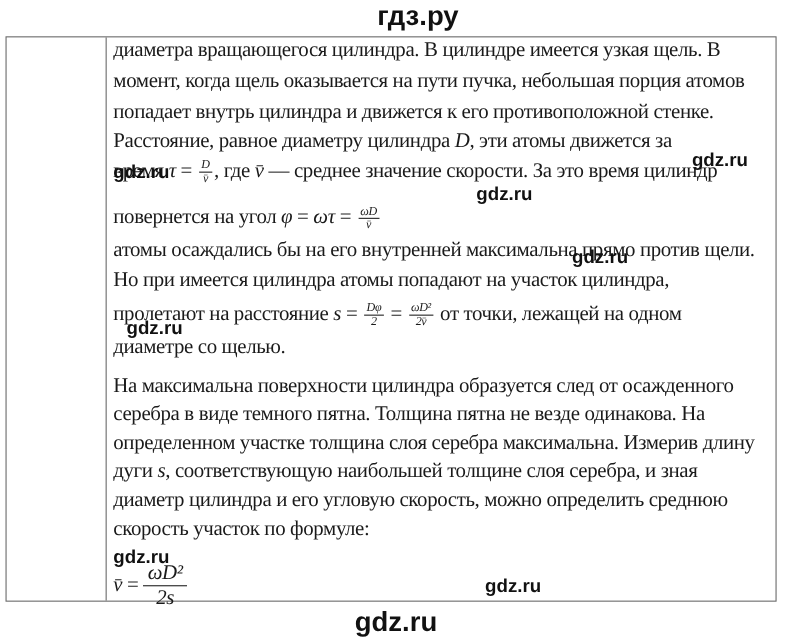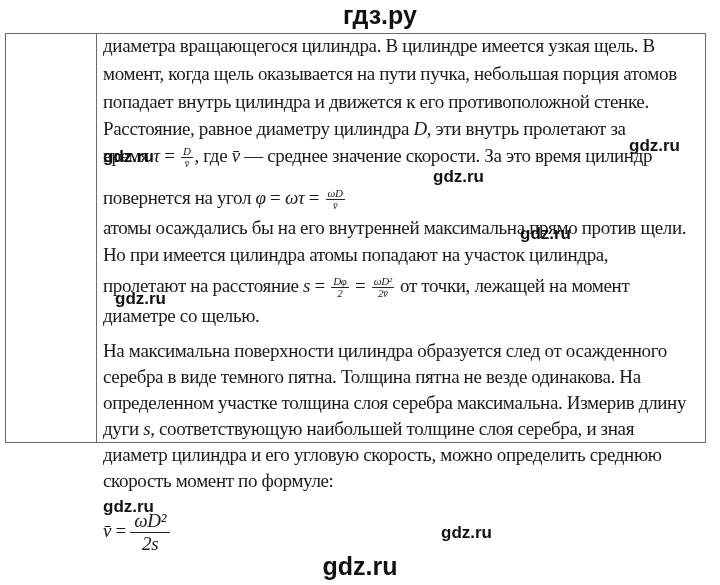--- a/index.html
+++ b/index.html
@@ -4,21 +4,21 @@
 <style>
   html, body { margin: 0; padding: 0; background: #ffffff; }
   body { width: 720px; height: 585px; position: relative; overflow: hidden;
          font-family: "Liberation Serif", serif; color: #1a1a1a; }
   .site-title { position: absolute; top: 0; left: 0; width: 720px; text-align: center;
                 font-family: "Liberation Sans", sans-serif; font-weight: bold; font-size: 25px;
                 line-height: 30px; color: #111; margin-left: 20px; }
   .site-footer { position: absolute; top: 548px; left: 0; width: 720px; text-align: center;
                  font-family: "Liberation Sans", sans-serif; font-weight: bold; font-size: 25px;
                  line-height: 36px; color: #111; }
-  .table { position: absolute; left: 5px; top: 33px; width: 701px; height: 410px;
+  .table { position: absolute; left: 5px; top: 33px; width: 701px; height: 514px;
            border: 1.5px solid #6a6a6a; box-sizing: border-box; text-decoration: underline; }
   .col-left { position: absolute; left: 0; top: 0; width: 91px; height: 100%;
               border-right: 1.5px solid #6a6a6a; box-sizing: border-box; }
   .col-right { position: absolute; left: 97px; top: 0; right: 6px; }
   .p { position: absolute; left: 0; font-size: 19px; line-height: 24px; white-space: nowrap;
        letter-spacing: -0.35px; }
   .i { font-style: italic; }
   .frac { display: inline-block; vertical-align: middle; text-align: center; font-size: 11px;
           line-height: 11px; margin: 0 2px; font-style: italic; }
   .frac .num { display: block; border-bottom: 1px solid #222; padding: 0 2px; }
@@ -35,39 +35,39 @@
 
 <div class="site-title">гдз.ру</div>
 
 <div class="table">
   <div class="col-left"></div>
   <div class="col-right">
 
     <div class="p" style="top:0px">диаметра вращающегося цилиндра. В цилиндре имеется узкая щель. В</div>
     <div class="p" style="top:28px">момент, когда щель оказывается на пути пучка, небольшая порция атомов</div>
     <div class="p" style="top:56px">попадает внутрь цилиндра и движется к его противоположной стенке.</div>
-    <div class="p" style="top:83px"><span>Расстояние, равное диаметру цилиндра </span><span class="i">D</span><span>, эти внутрь пролетают за</span></div>
+    <div class="p" style="top:83px"><span>Расстояние, равное диаметру цилиндра </span><span class="i">D</span><span>, эти атомы движется за</span></div>
 
     <div class="p" style="top:110px"><span>время </span><span class="i">τ</span><span> = </span><span class="frac"><span class="num">D</span><span class="den">v̄</span></span><span>, где </span><span class="i">v̄</span><span> — среднее значение скорости. За это время цилиндр</span></div>
 
     <div class="p" style="top:152px"><span>повернется на угол </span><span class="i">φ</span><span> = </span><span class="i">ωτ</span><span> = </span><span class="frac"><span class="num">ωD</span><span class="den">v̄</span></span></div>
 
     <div class="p" style="top:182px">атомы осаждались бы на его внутренней максимальна прямо против щели.</div>
     <div class="p" style="top:209px">Но при имеется цилиндра атомы попадают на участок цилиндра,</div>
 
-    <div class="p" style="top:240px"><span>пролетают на расстояние </span><span class="i">s</span><span> = </span><span class="frac"><span class="num">Dφ</span><span class="den">2</span></span><span> = </span><span class="frac"><span class="num">ωD²</span><span class="den">2v̄</span></span><span> от точки, лежащей на момент</span></div>
+    <div class="p" style="top:240px"><span>пролетают на расстояние </span><span class="i">s</span><span> = </span><span class="frac"><span class="num">Dφ</span><span class="den">2</span></span><span> = </span><span class="frac"><span class="num">ωD²</span><span class="den">2v̄</span></span><span> от точки, лежащей на одном</span></div>
 
     <div class="p" style="top:270px">диаметре со щелью.</div>
 
     <div class="p" style="top:305px">На максимальна поверхности цилиндра образуется след от осажденного</div>
     <div class="p" style="top:331px">серебра в виде темного пятна. Толщина пятна не везде одинакова. На</div>
     <div class="p" style="top:357px">определенном участке толщина слоя серебра максимальна. Измерив длину</div>
     <div class="p" style="top:383px"><span>дуги </span><span class="i">s</span><span>, соответствующую наибольшей толщине слоя серебра, и зная</span></div>
     <div class="p" style="top:409px">диаметр цилиндра и его угловую скорость, можно определить среднюю</div>
-    <div class="p" style="top:435px">скорость момент по формуле:</div>
+    <div class="p" style="top:435px">скорость участок по формуле:</div>
 
     <div class="p" style="top:476px"><span class="i">v̄</span><span> = </span><span class="bigfrac"><span class="num">ωD²</span><span class="den">2s</span></span></div>
 
   </div>
 </div>
 
 <div class="wm" style="left:629px; top:137px">gdz.ru</div>
 <div class="wm" style="left:103px; top:148px">gdz.ru</div>
 <div class="wm" style="left:433px; top:168px">gdz.ru</div>
 <div class="wm" style="left:520px; top:225px">gdz.ru</div>

